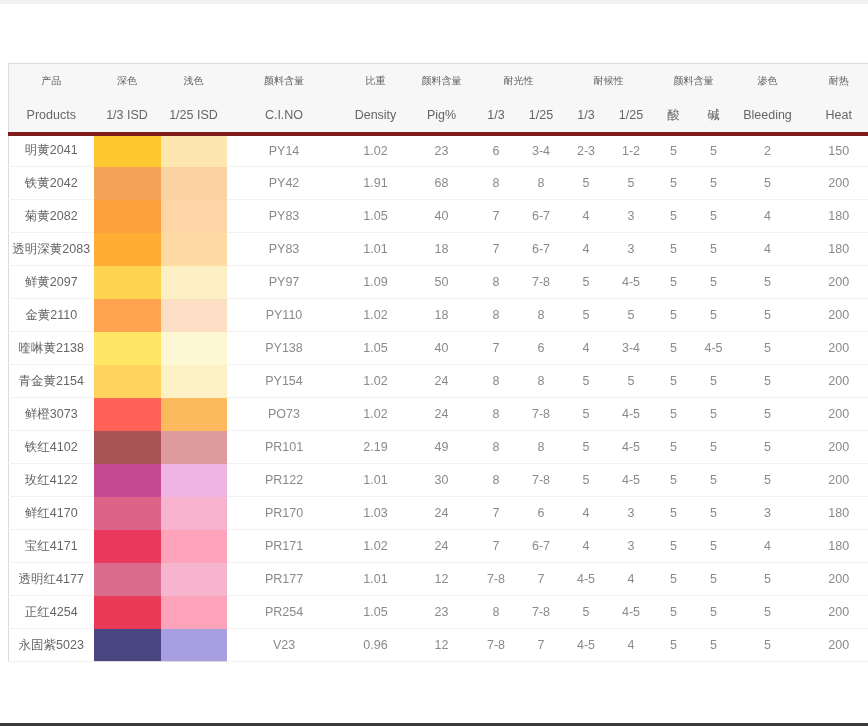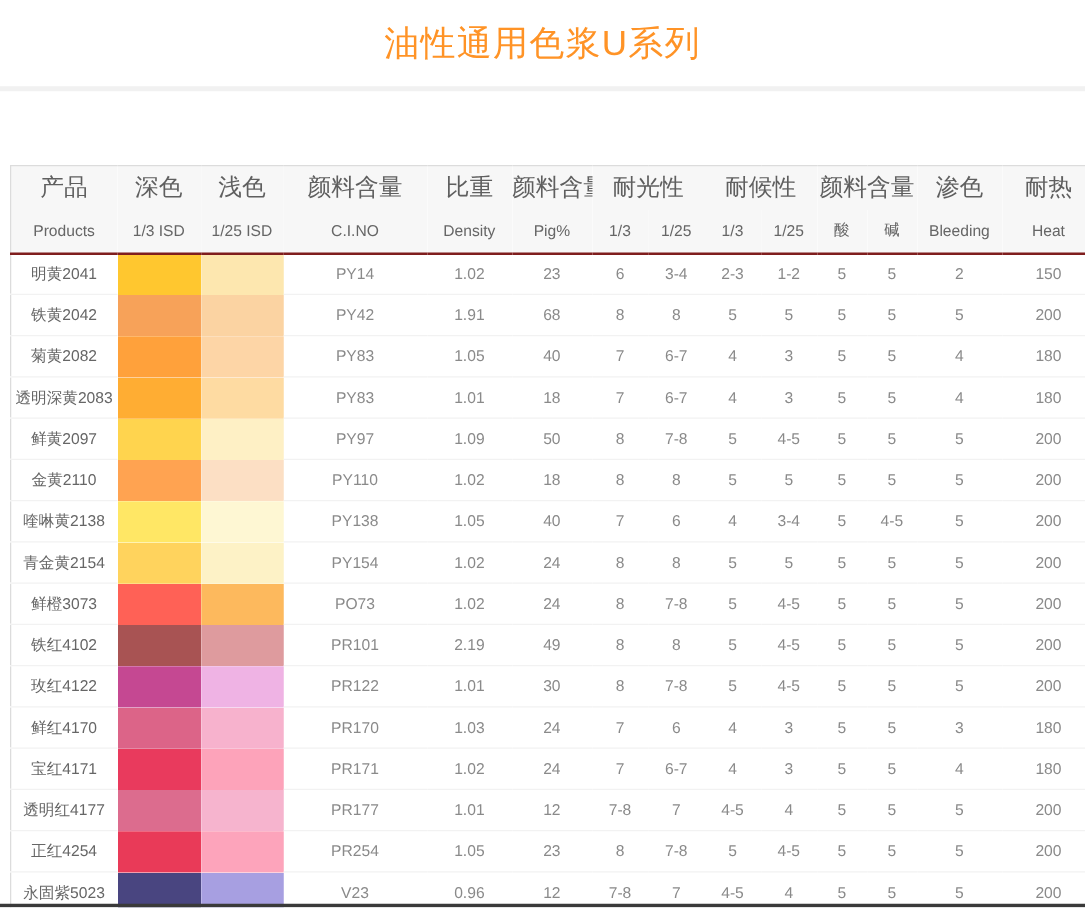--- a/index.html
+++ b/index.html
@@ -11,41 +11,38 @@
   .page-title{font-size:28px;color:#ff9326;letter-spacing:1px;}
   .divider{height:4px;background:#f1f1f1;}
   .table-wrap{margin:59px 0 0 8px;}
   table.spec{
     border-collapse:collapse;table-layout:fixed;width:868px;
     border:1px solid #dcdcdc;
   }
   thead{background:#f7f7f7;}
   thead tr{height:35px;}
   th{
-    font-weight:400;color:#5f5f5f;font-size:19px;text-align:center;
+    font-weight:400;color:#5f5f5f;font-size:10px;text-align:center;
     padding:0;white-space:nowrap;overflow:hidden;
   }
   tr.h-en th{font-size:12.5px;color:#666;}
-  thead tr.h-en th{border-bottom:2px solid #7f1d1d;}
+  thead tr.h-en th{border-bottom:4px solid #7f1d1d;}
   tbody tr{height:33px;}
   td{
     padding:0;text-align:center;font-size:12.5px;color:#8a8a8a;
     border-bottom:1px solid #f2f2f2;white-space:nowrap;overflow:hidden;
   }
   td.prod{color:#666;text-align:center;}
   td.swatch{border-bottom:none;}
   .bottom-bar{position:absolute;left:0;bottom:0;width:868px;height:3px;background:#3a3a3a;}
 </style>
 </head>
 <body>
 
 <div class="page">
-  <div class="title-bar">
-    <span class="page-title">油性通用色浆U系列</span>
-  </div>
   <div class="divider"></div>
 
   <div class="table-wrap">
     <table class="spec">
       <colgroup>
         <col style="width:85px">
           <col style="width:67px">
           <col style="width:66px">
         <col style="width:115px">
           <col style="width:68px">

